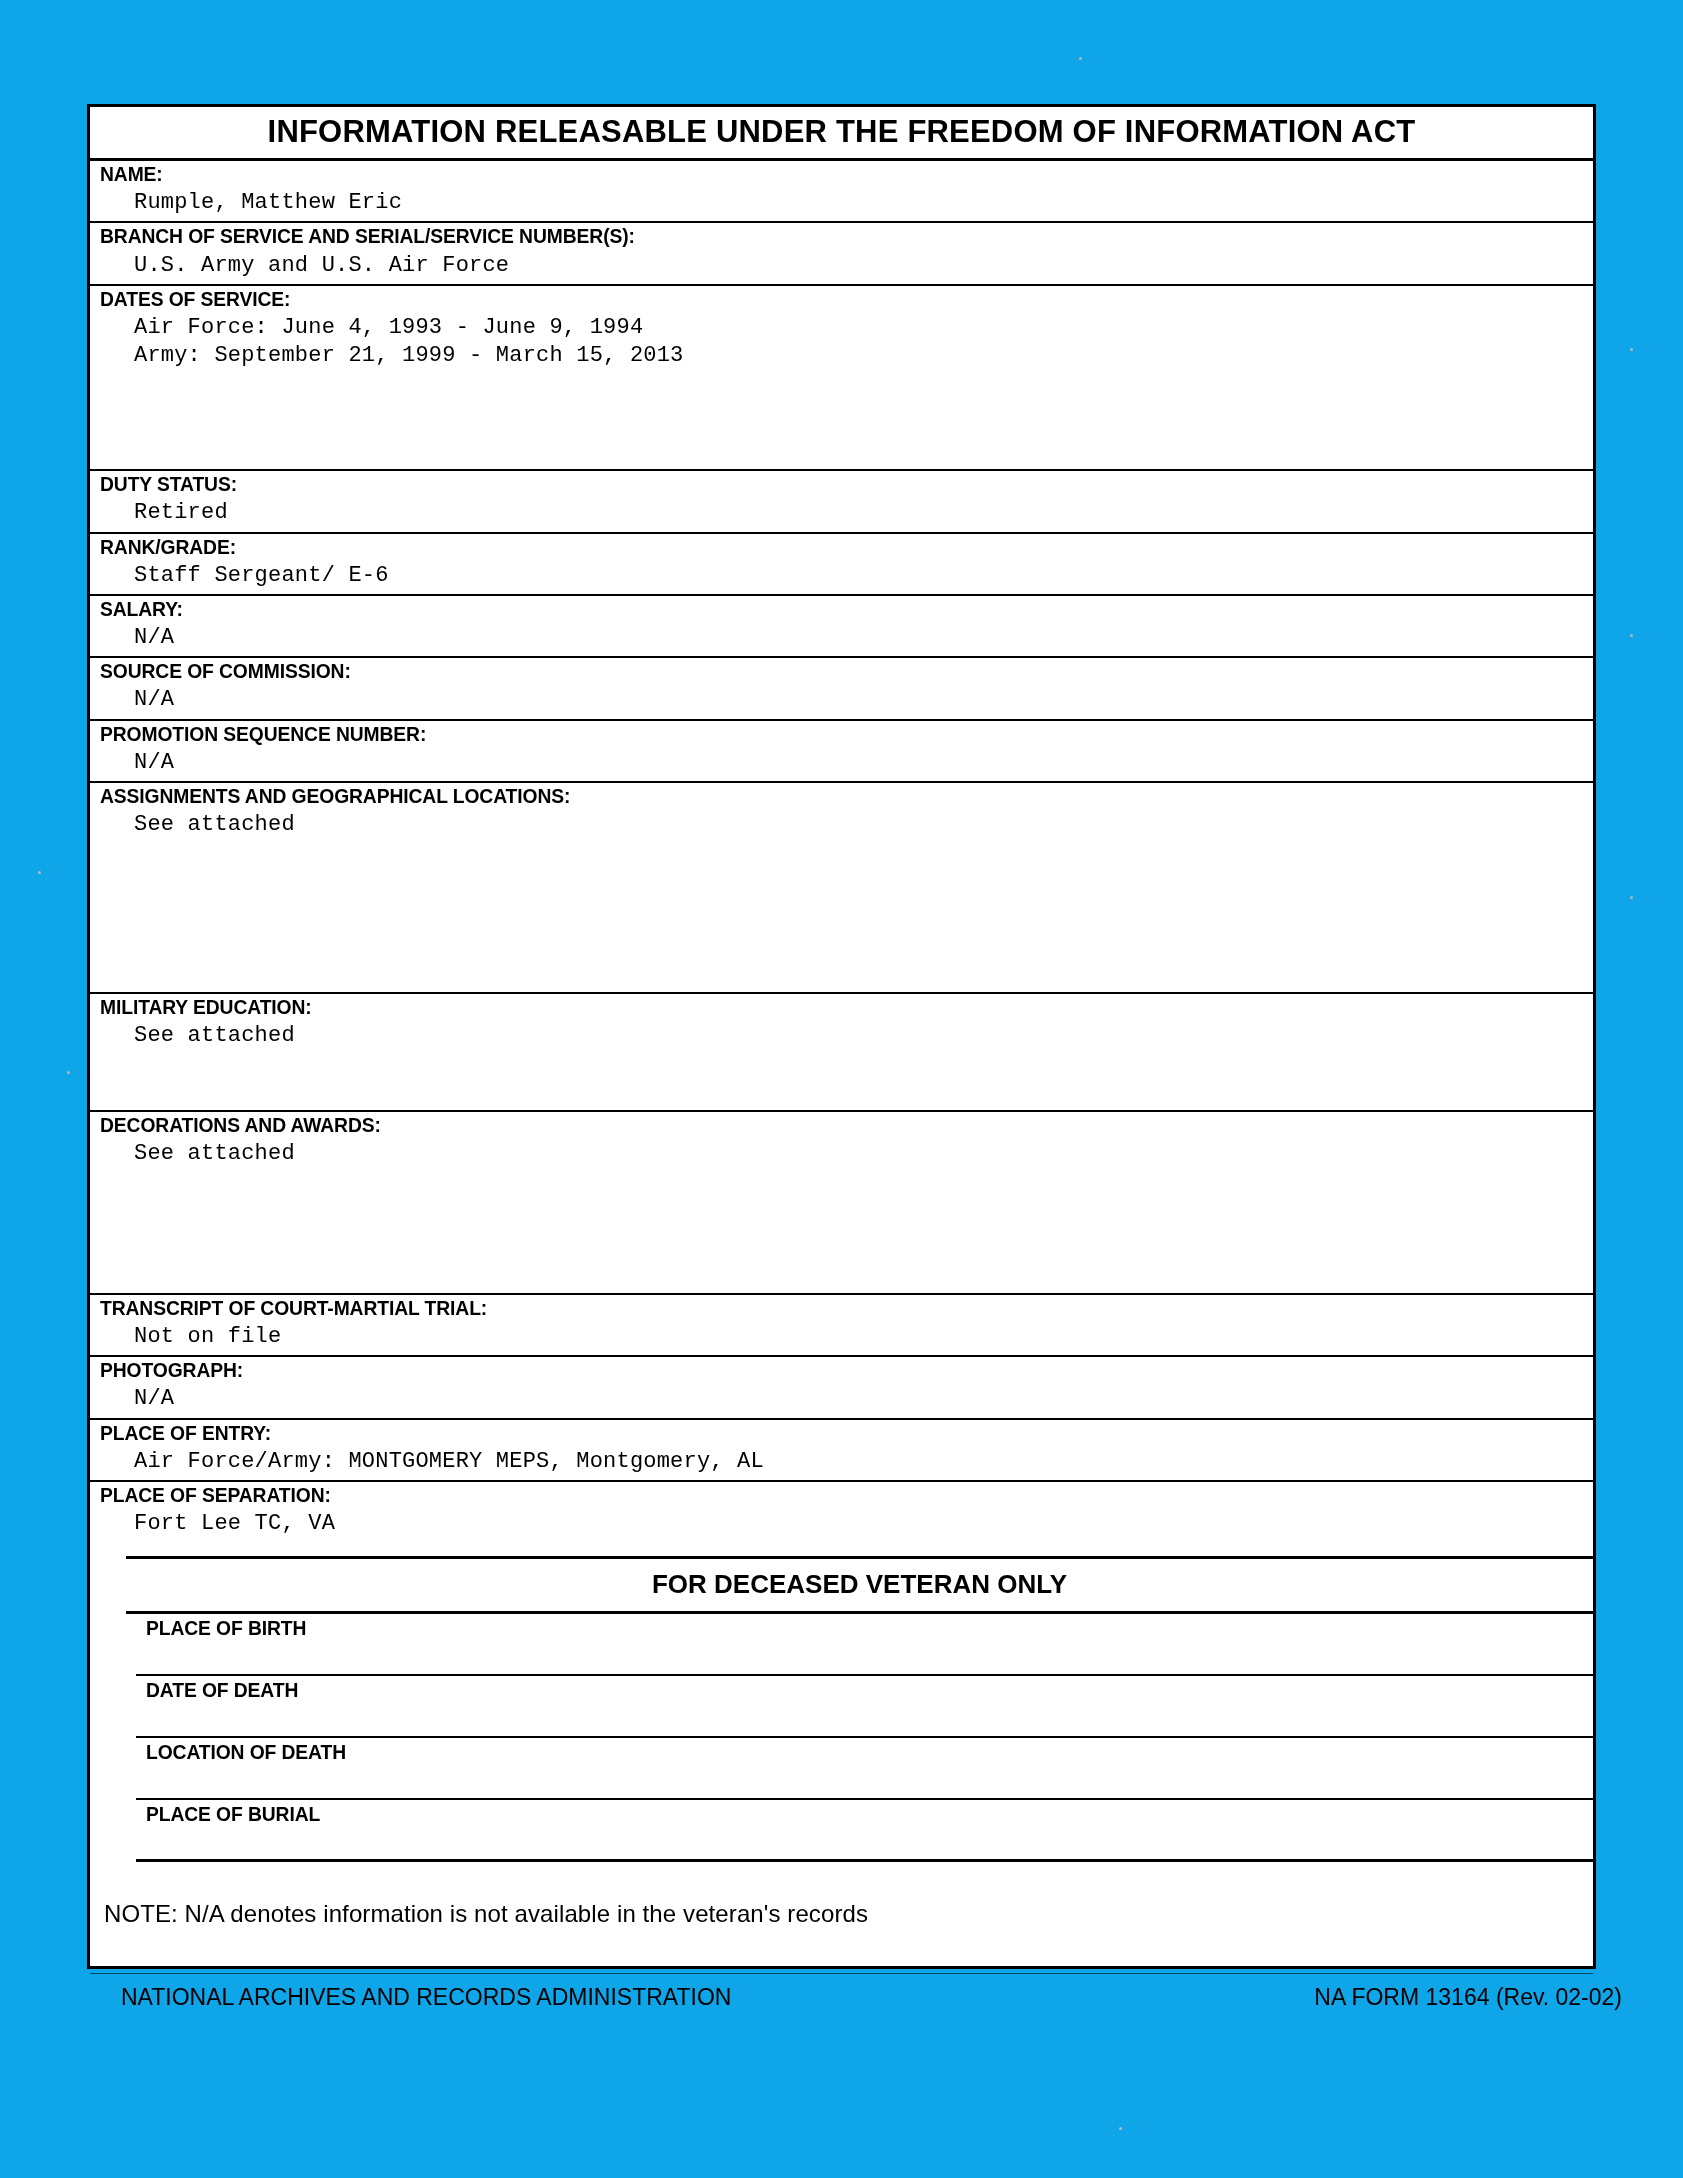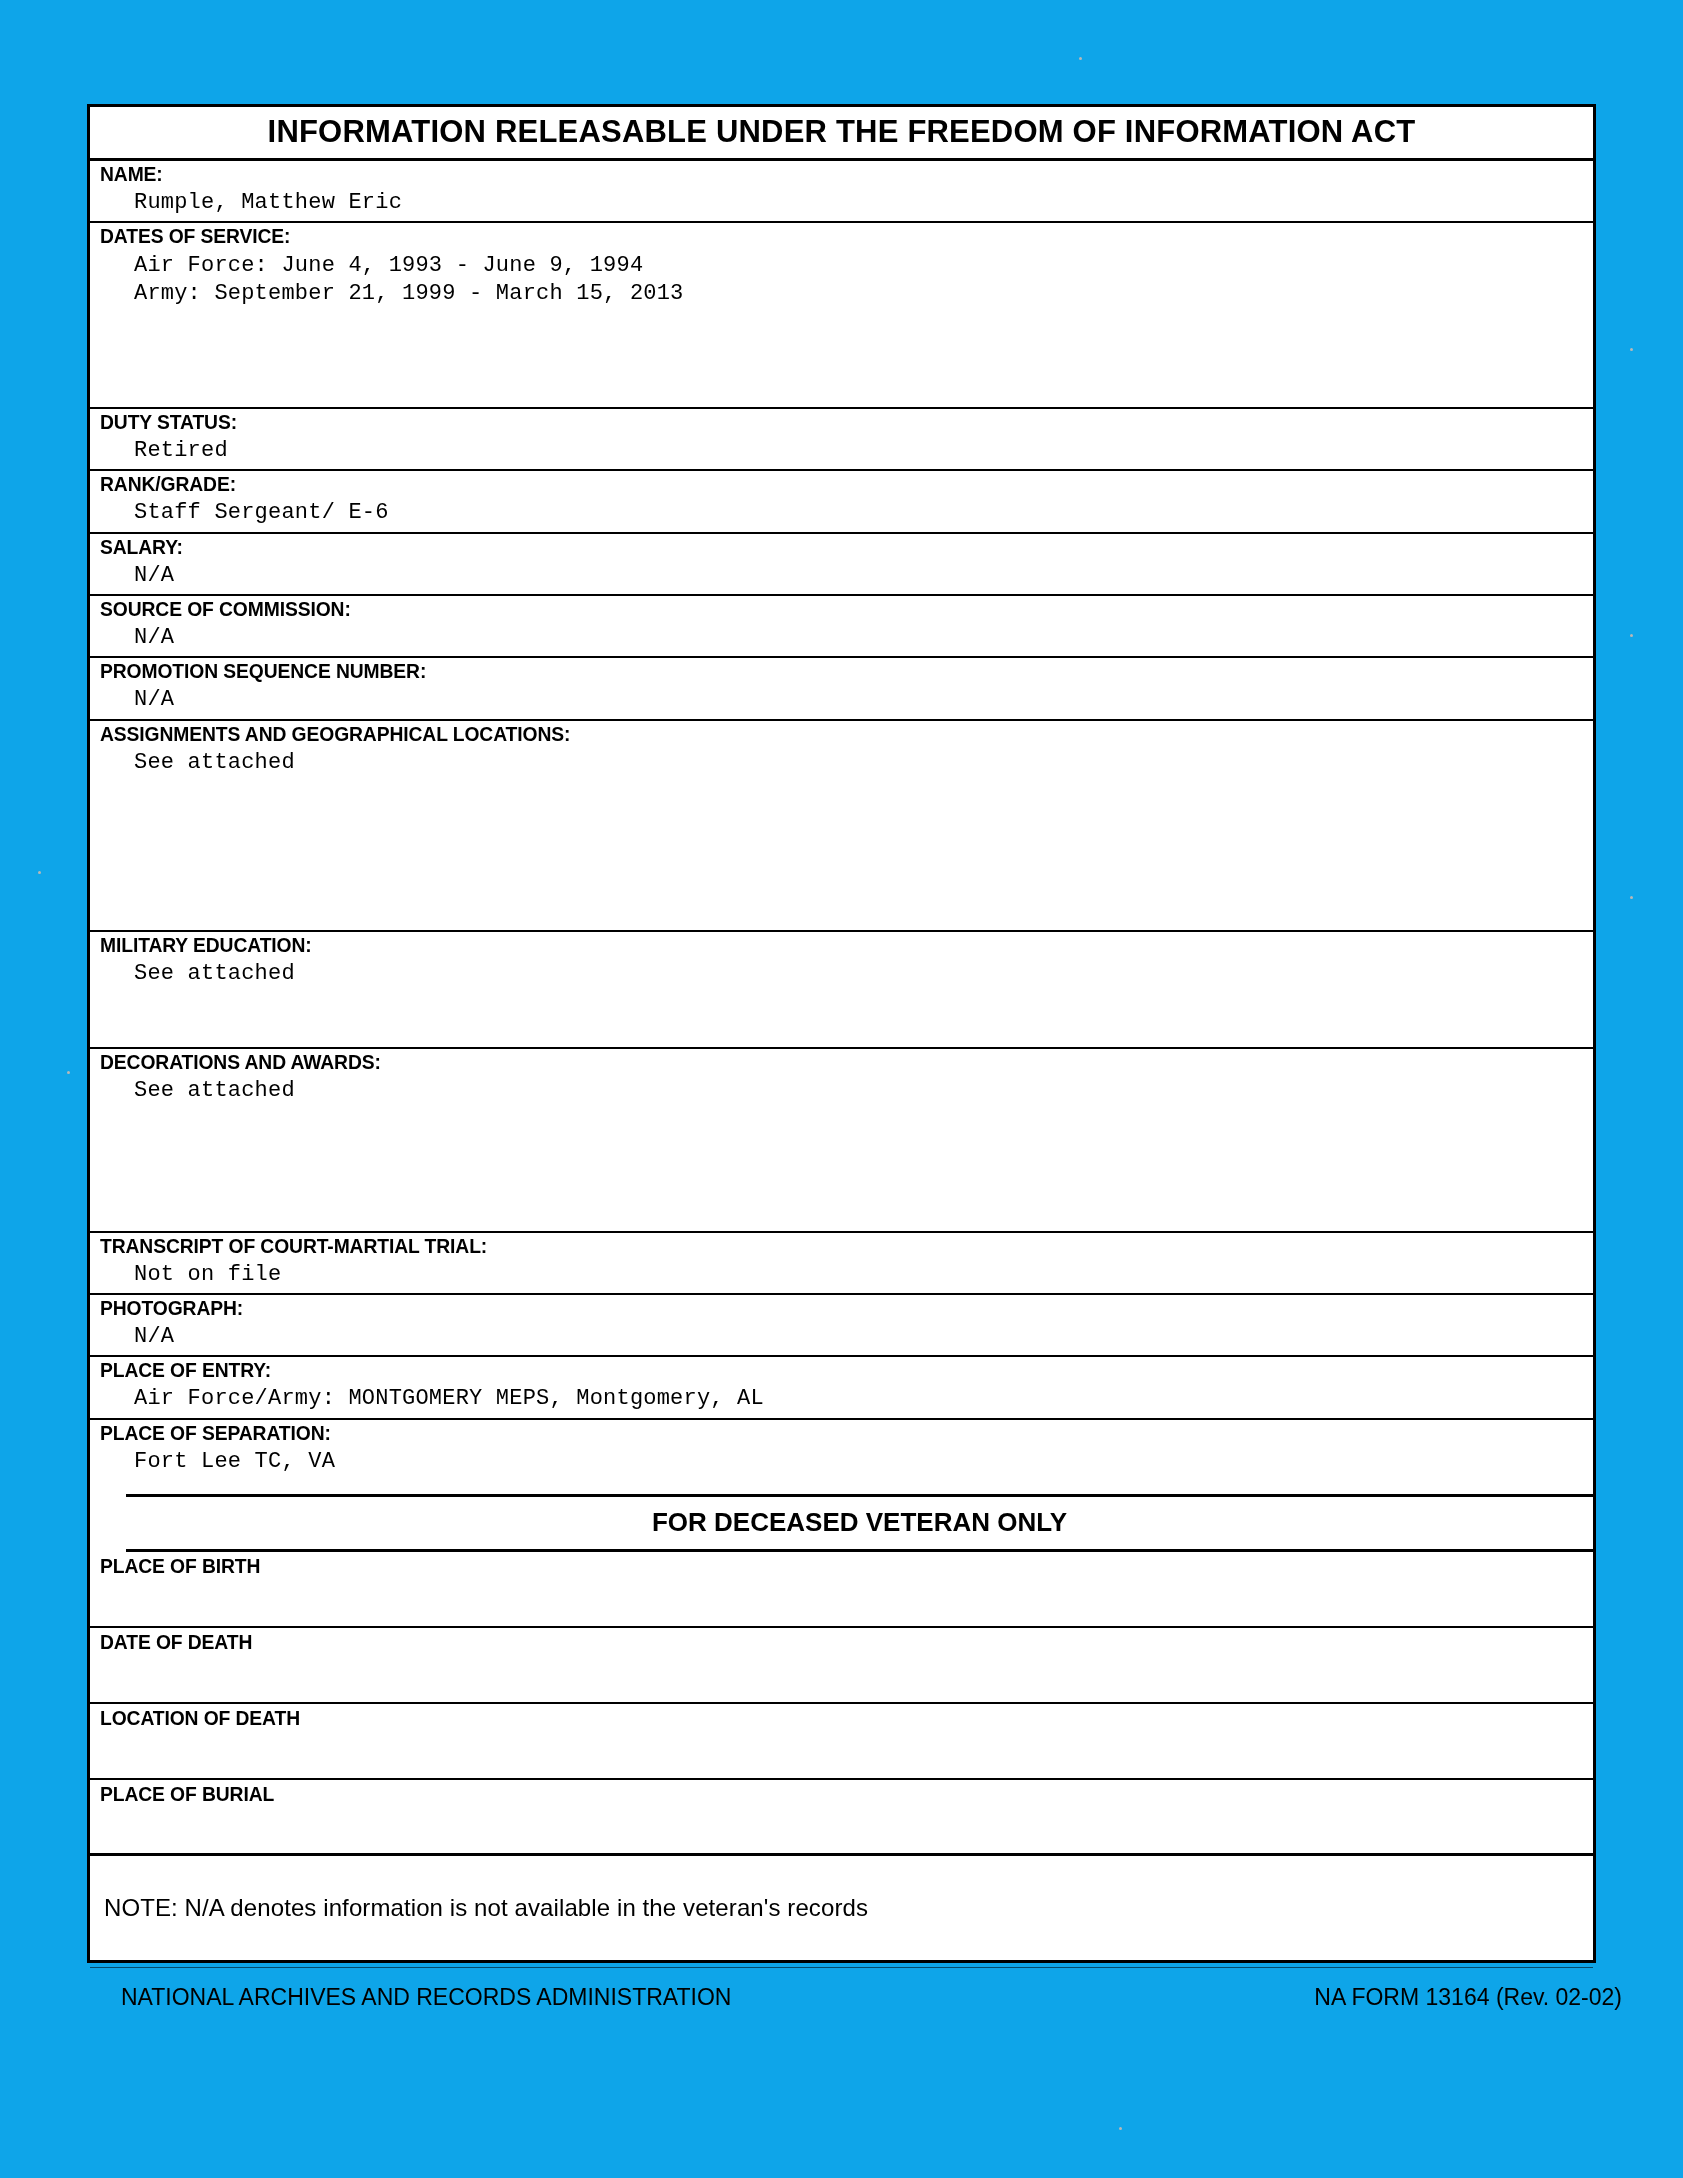--- a/index.html
+++ b/index.html
@@ -82,22 +82,23 @@
     border-bottom: 3px solid #000;
     text-align: center;
     font-size: 26px;
     font-weight: bold;
     padding: 10px 0 11px 0;
     margin-left: 36px;
   }
 
   .blank-row {
     border-bottom: 2px solid #000;
-    height: 76px;
-    box-sizing: border-box;
+    height: 62px;
+    box-sizing: border-box;
+    margin-left: 46px;
   }
   .blank-row .label { padding-top: 4px; }
 
   .note-row {
     height: 107px;
     box-sizing: border-box;
     border-bottom: 3px solid #000;
     display: flex;
     align-items: center;
     text-align: center;
@@ -149,20 +150,24 @@
 
   <div class="form">
 
     <div class="title-bar">INFORMATION RELEASABLE UNDER THE FREEDOM OF INFORMATION ACT</div>
 
     <div class="row">
       <div class="label">NAME:</div>
       <div class="value">Rumple, Matthew Eric</div>
     </div>
 
+    <div class="row">
+      <div class="label">BRANCH OF SERVICE AND SERIAL/SERVICE NUMBER(S):</div>
+      <div class="value">U.S. Army and U.S. Air Force</div>
+    </div>
 
     <div class="row">
       <div class="label">DATES OF SERVICE:</div>
       <div class="value">Air Force: June 4, 1993 - June 9, 1994
 Army: September 21, 1999 - March 15, 2013</div>
       <div class="spacer-lg"></div>
     </div>
 
     <div class="row">
       <div class="label">DUTY STATUS:</div>

